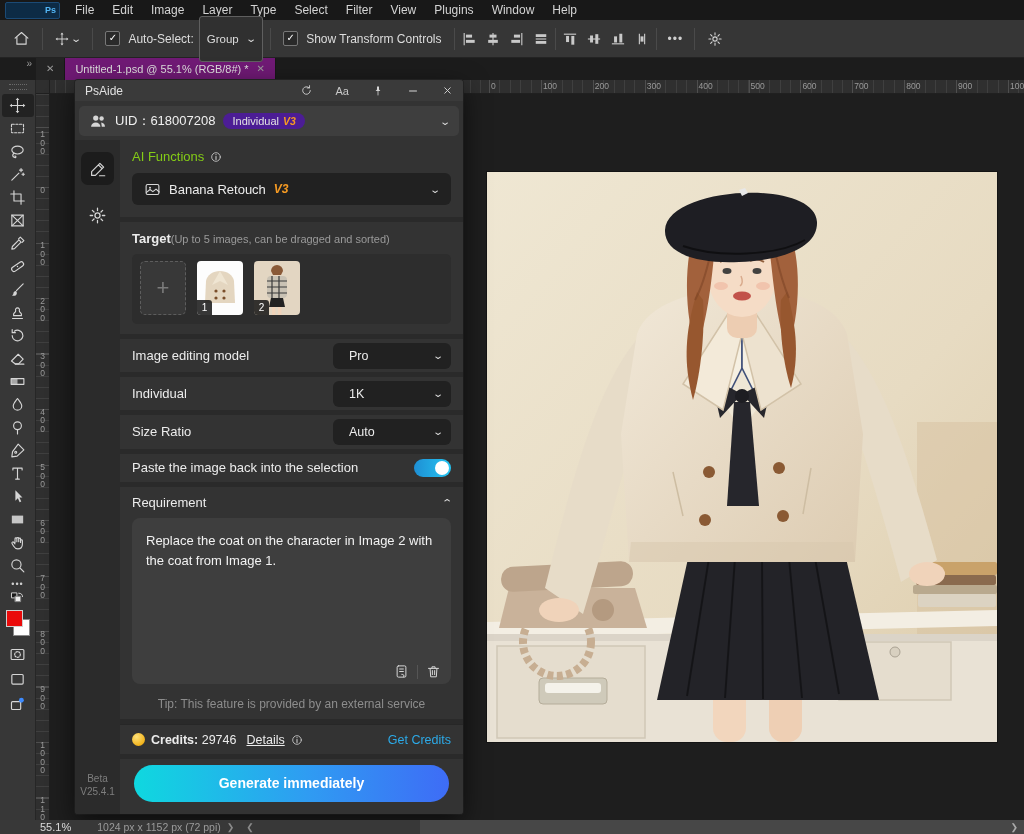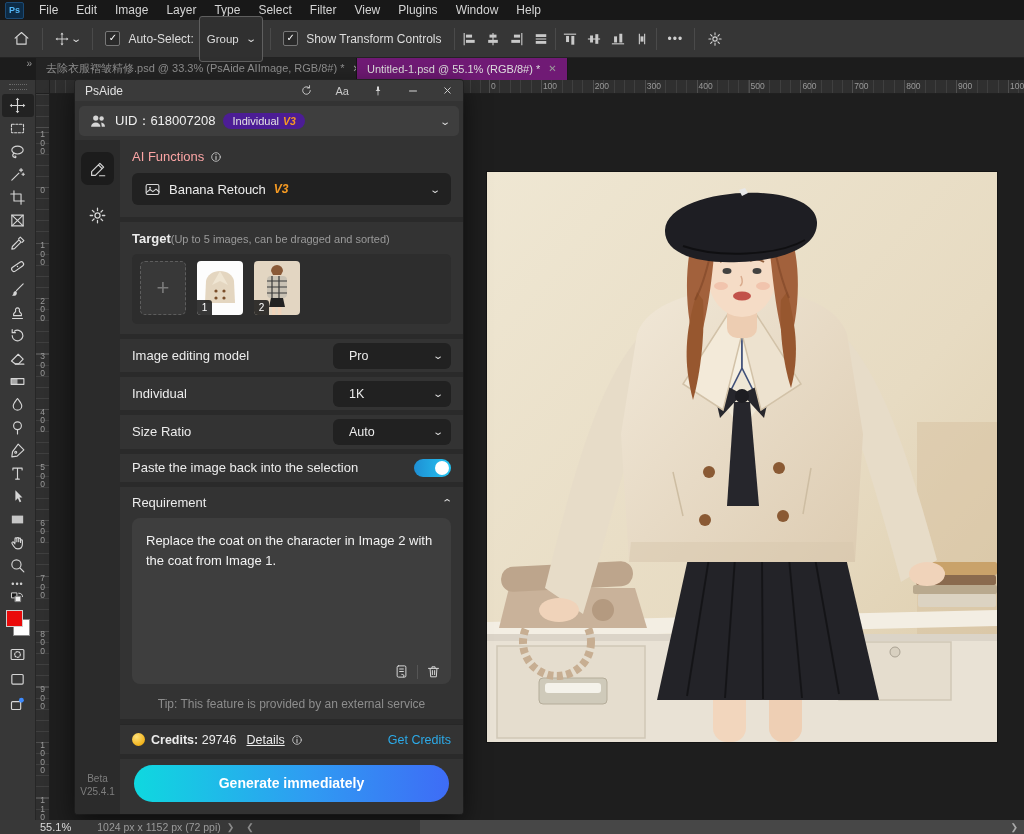--- a/index.html
+++ b/index.html
@@ -1,21 +1,21 @@
 <!DOCTYPE html>
 <html><head>
 <meta charset="utf-8">
 <style>
   html,body{margin:0;padding:0;background:#111;}
   .screen{position:relative;width:1024px;height:834px;background:#1e1e1e;overflow:hidden;
     font-family:"Liberation Sans",sans-serif;color:#ddd;-webkit-font-smoothing:antialiased;}
   
   .menubar{position:absolute;left:0;top:0;width:1024px;height:20px;background:#181818;display:flex;align-items:center;z-index:9;}
   .pslogo{width:17px;height:15px;margin:0 6px 0 5px;background:#0d2b45;border:1px solid #1b4a75;border-radius:2px;
-    color:#53b6f5;font-size:9px;font-weight:bold;display:flex;align-items:center;justify-content:center;}
+    color:#53b6f5;font-size:9px;font-weight:bold;display:flex;align-items:center;justify-content:center;padding-left:36px;}
   .menu-item{padding:0 9px;font-size:12px;color:#d4d4d4;line-height:20px;cursor:default;}
   
   .optionsbar{position:absolute;left:0;top:20px;width:1024px;height:37px;background:#363636;border-bottom:1px solid #232323;
     display:flex;align-items:center;z-index:9;font-size:12px;}
   .sep{width:1px;height:22px;background:#4a4a4a;margin:0 7px;flex:none;}
   .obtn{display:flex;align-items:center;gap:3px;padding:0 5px;flex:none;}
   .chk{width:13px;height:13px;background:#2a2a2a;border:1px solid #777;border-radius:2px;margin-right:5px;
     color:#fff;font-size:10px;line-height:12px;text-align:center;flex:none;}
   .dd-mini{height:20px;background:#303030;border:1px solid #5f5f5f;border-radius:3px;display:flex;align-items:center;
     gap:8px;padding:12px 7px;font-size:11.5px;color:#ddd;}
@@ -60,21 +60,21 @@
   .badge{background:#4c1d95;border-radius:10px;padding:2px 9px;font-size:11px;color:#e3e3e3;display:flex;gap:4px;align-items:center;}
   .v3{color:#f59a23;font-style:italic;font-weight:bold;font-size:10.5px;}
   .pbody{flex:1;display:flex;min-height:0;}
   .strip{width:45px;flex:none;background:#2b2b2b;display:flex;flex-direction:column;align-items:center;padding-top:12px;position:relative;border-radius:0 0 0 3px;}
   .stripbtn{width:33px;height:33px;border-radius:7px;display:flex;align-items:center;justify-content:center;margin-bottom:14px;}
   .stripbtn.selected{background:#1c1c1c;}
   .betatag{position:absolute;bottom:16px;left:0;width:100%;text-align:center;font-size:10px;color:#7e7e7e;line-height:13px;}
   .content{flex:1;background:#2a2a2a;display:flex;flex-direction:column;gap:5px;min-width:0;border-radius:0 0 3px 0;overflow:hidden;}
   .card{background:#333;}
   .ai-card{padding:9px 12px 12px;}
-  .lblrow{display:flex;align-items:center;gap:6px;font-size:13px;color:#fca5a5;margin-bottom:9px;}
+  .lblrow{display:flex;align-items:center;gap:6px;font-size:13px;color:#84cc16;margin-bottom:9px;}
   .dropdown{height:32px;background:#212121;border-radius:6px;display:flex;align-items:center;padding:0 12px;gap:8px;}
   .dropdown .dlabel{font-size:13px;color:#ececec;}
   .dropdown .sp{flex:1;}
   .tg-card{padding:7px 12px 10px;}
   .tgt-lbl{font-size:13px;font-weight:bold;color:#ececec;}
   .tgt-hint{font-size:11px;color:#9a9a9a;font-weight:normal;}
   .tgt-box{margin-top:7px;background:#2d2d2d;border-radius:5px;padding:7px 8px;display:flex;gap:11px;height:56px;}
   .addtile{width:46px;height:54px;border:1.5px dashed #5d5d5d;border-radius:5px;box-sizing:border-box;display:flex;align-items:center;justify-content:center;color:#7b7b7b;font-size:22px;background:#383838;}
   .thumb{position:relative;width:46px;height:54px;border-radius:4px;overflow:hidden;flex:none;}
   .thumb svg{display:block;}
@@ -244,21 +244,20 @@
             <path d="M12 2.8v3M12 18.2v3M2.8 12h3M18.2 12h3M5.5 5.5l2.1 2.1M16.4 16.4l2.1 2.1M18.5 5.5l-2.1 2.1M7.6 16.4l-2.1 2.1"></path>
           </svg>
         </span>
       </div>
   </div>
 
   <div class="tabbar">
     <div class="tab-toolhead">»</div>
     <div id="tabs" style="display:flex;">
         <div class="tab">
-    <span>去除衣服褶皱精修.psd @ 33.3% (PsAide AIImage, RGB/8#) *</span>
     <span class="x">✕</span>
         </div>
         <div class="tab active">
     <span>Untitled-1.psd @ 55.1% (RGB/8#) *</span>
     <span class="x">✕</span>
         </div>
       </div>
   </div>
 
   <div class="canvas">

